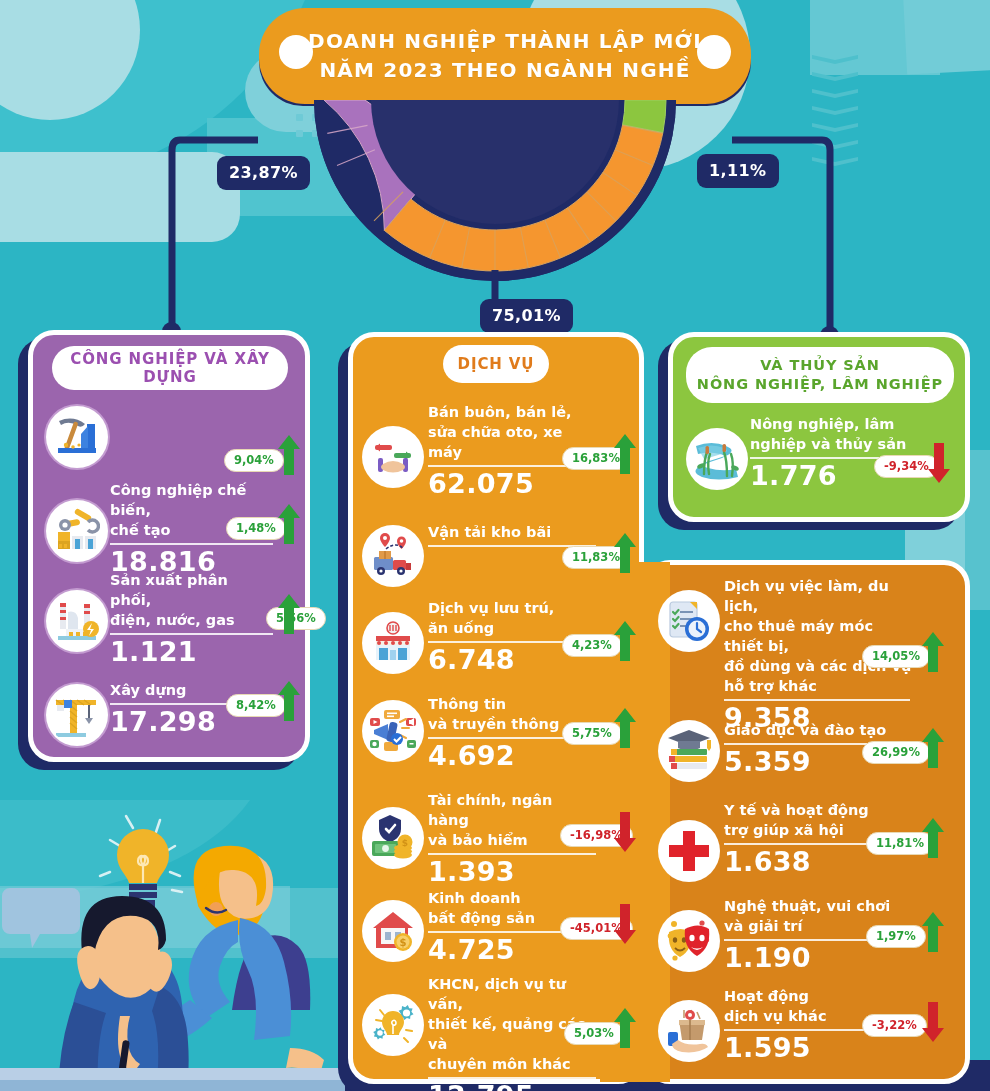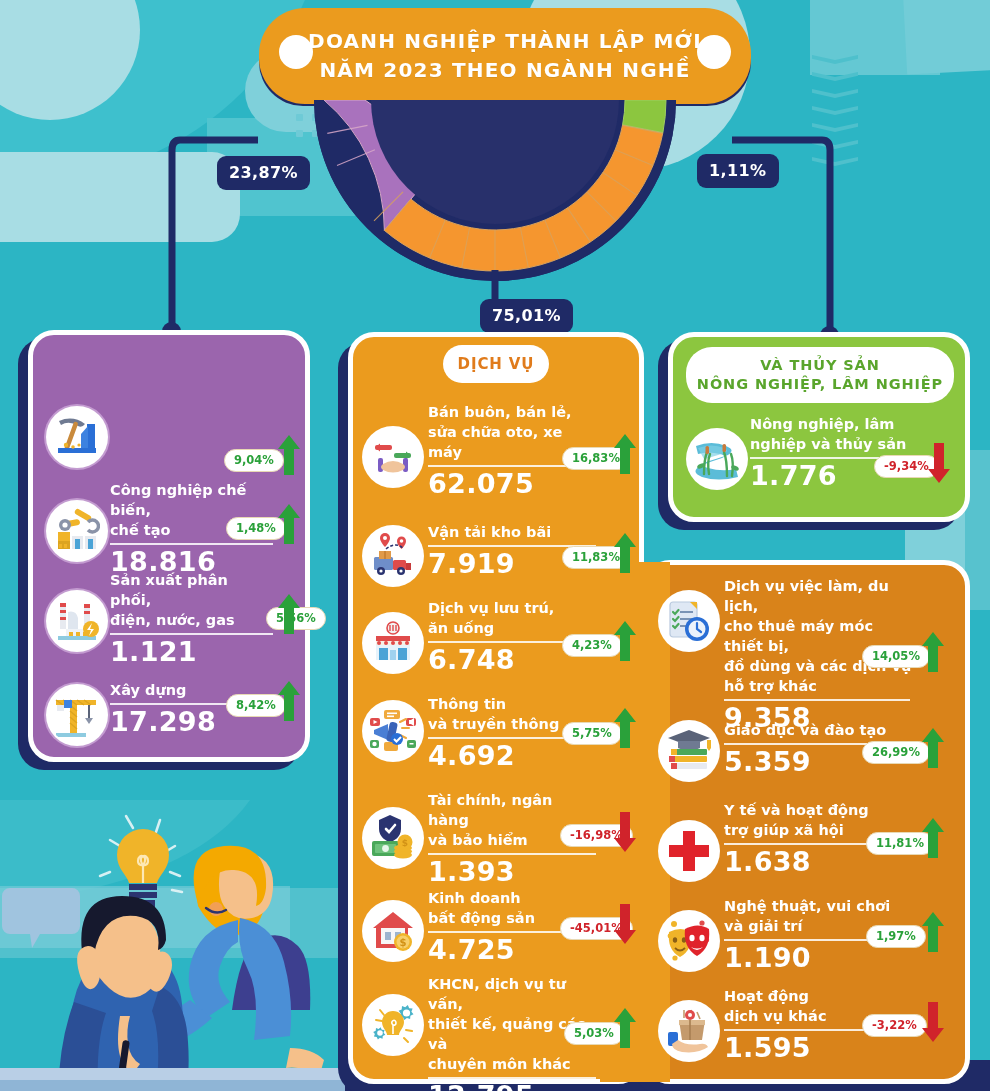--- a/index.html
+++ b/index.html
@@ -336,21 +336,20 @@
         <path d="M15 18 v8" stroke="#c07a2e" stroke-width="1.4"></path>
       <circle cx="11" cy="38" r="4" fill="#2b3470"></circle>
         <circle cx="11" cy="38" r="1.6" fill="#fff"></circle>
       <circle cx="31" cy="38" r="4" fill="#2b3470"></circle>
         <circle cx="31" cy="38" r="1.6" fill="#fff"></circle>
     </svg>
   </div>
   <div class="rowbody" style="left:428px;top:522px;width:150px;">
     <div class="lbl">Vận tải kho bãi</div>
     <div class="rule" style="width:168px;"></div>
-    <div class="val">7.919</div>
   </div>
   <div class="pct up" style="left:562px;top:546px;">11,83%</div>
   <div class="arrow" style="left:614px;top:533px;">
     <svg width="22" height="40" viewBox="0 0 22 40">
         <path d="M11 0 L22 14 H16 V40 H6 V14 H0 Z" fill="#2aa13a"></path>
       </svg>
   </div>
 
   <div class="ico" style="left:362px;top:612px;">
     <svg width="46" height="46" viewBox="0 0 46 46">
@@ -650,20 +649,21 @@
     <div class="val">1.595</div>
   </div>
   <div class="pct down" style="left:862px;top:1014px;">-3,22%</div>
   <div class="arrow" style="left:922px;top:1002px;">
     <svg width="22" height="40" viewBox="0 0 22 40">
         <path d="M11 40 L22 26 H16 V0 H6 V26 H0 Z" fill="#d0232b"></path>
       </svg>
   </div>
 
   <div class="card card-purple"></div>
+  <div class="card-title ct-purple">CÔNG NGHIỆP VÀ XÂY DỰNG</div>
 
   <div class="ico ring-purple" style="left:46px;top:406px;">
     <svg width="46" height="46" viewBox="0 0 46 46">
       <circle cx="23" cy="23" r="23" fill="#fff"></circle>
       <path d="M5 7 q14-6 26 3 q-3 4-7 2 q-9-6-17-1 Z" fill="#6f7a92"></path>
       <rect x="15" y="7" width="4.5" height="30" rx="2" fill="#c98a3c" transform="rotate(20 17 22)"></rect>
       <path d="M33 10 h8 v24 h-8 Z" fill="#2a6fd6"></path>
       <path d="M27 20 l7-8 v22 h-7 Z" fill="#3d82e0"></path>
       <rect x="4" y="34" width="38" height="5" fill="#2a6fd6"></rect>
       <g fill="#f0b429">

